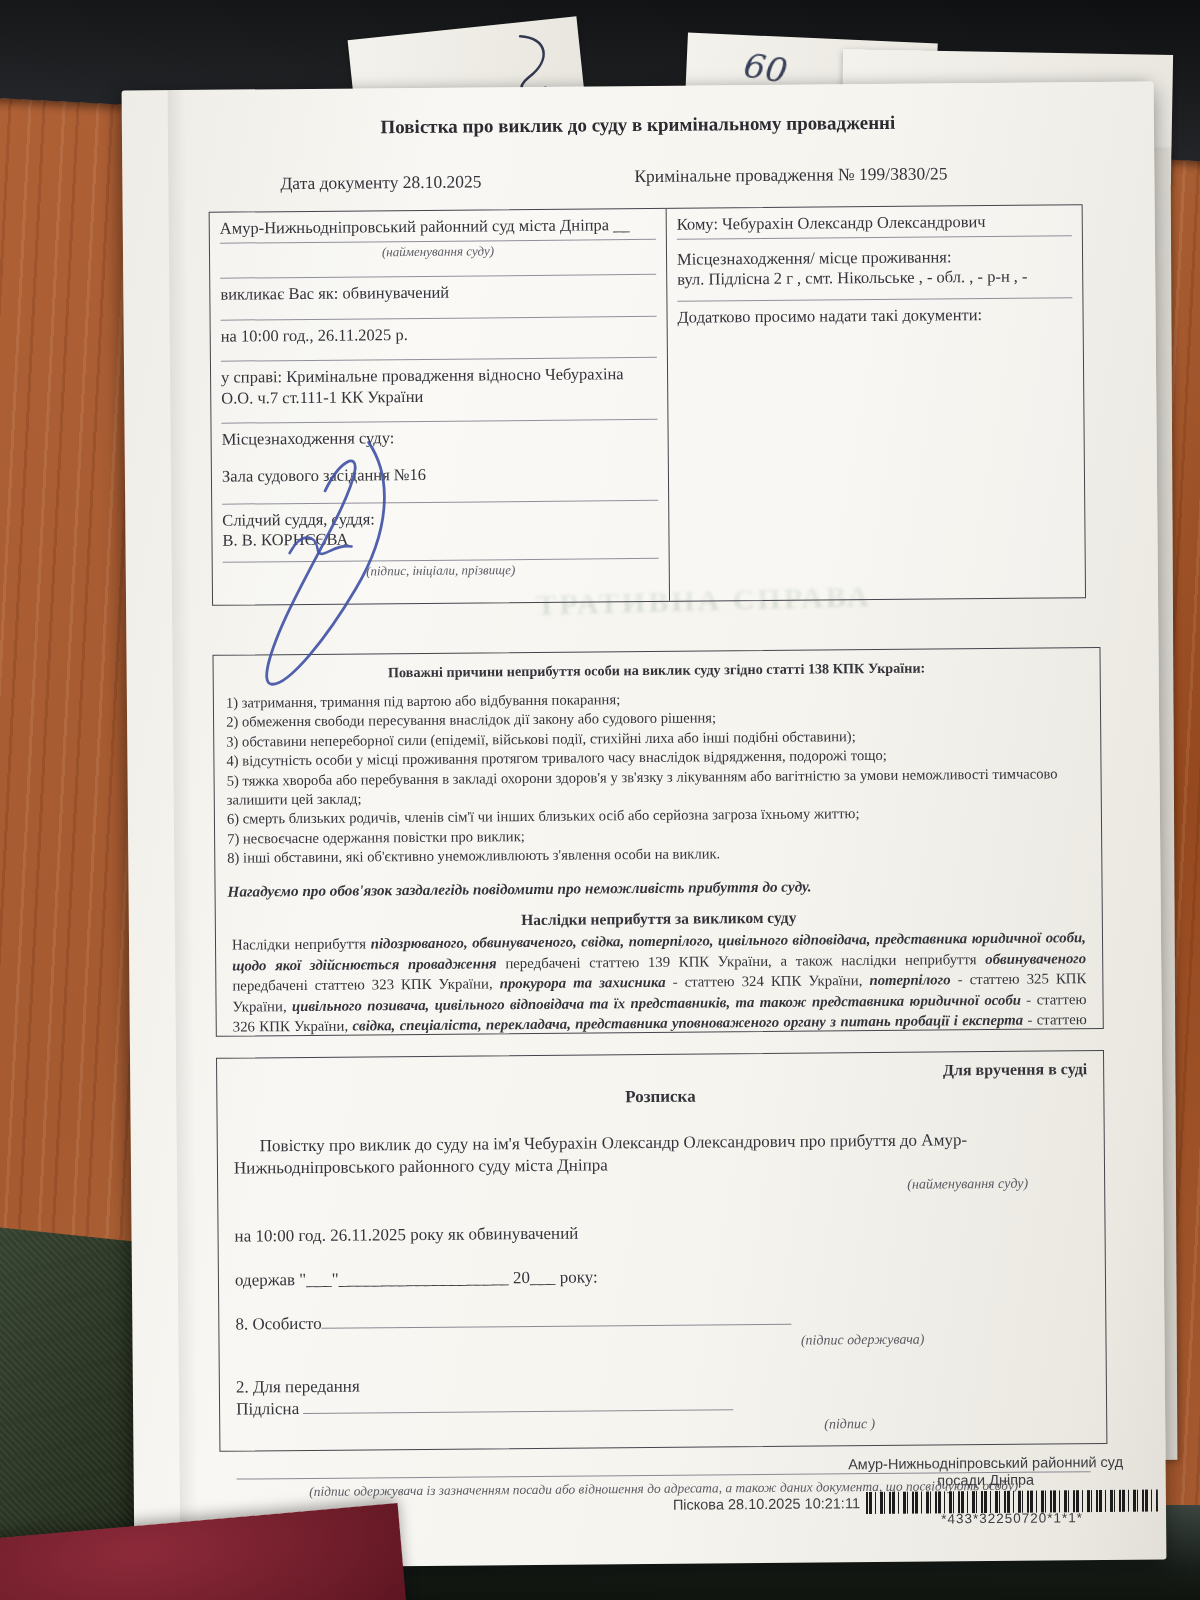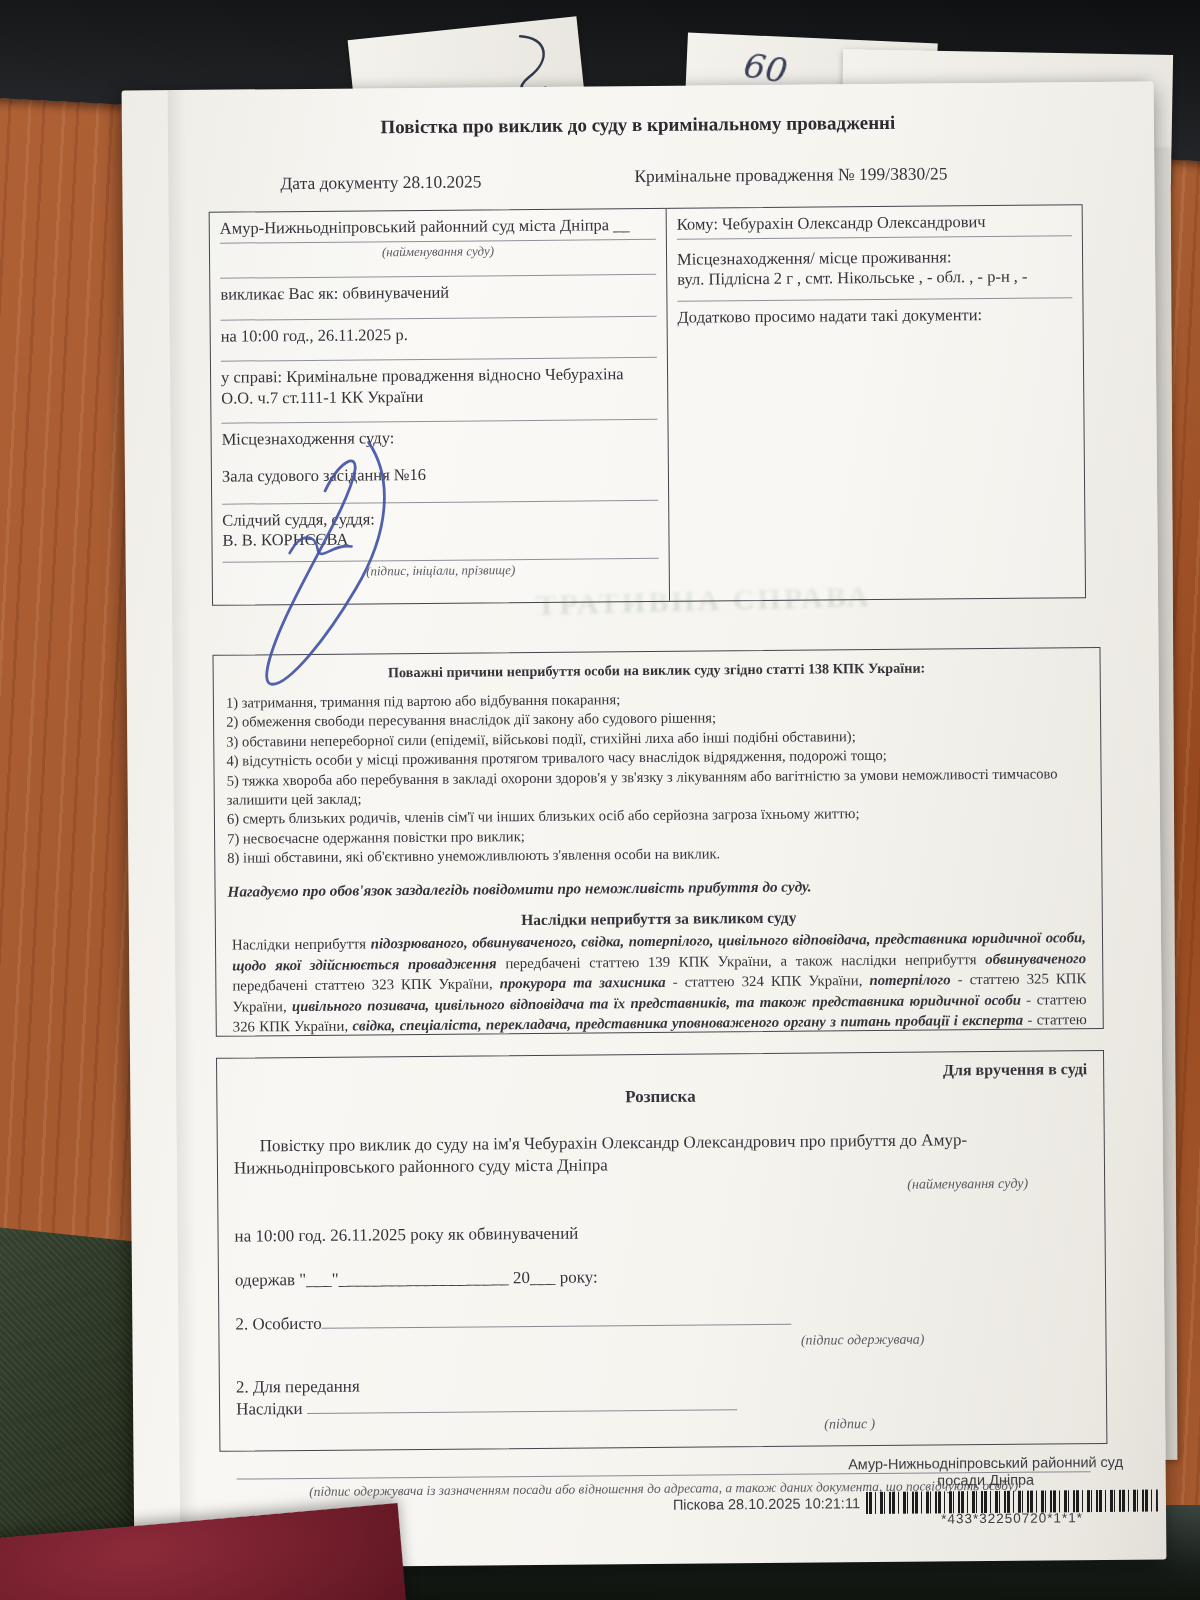--- a/index.html
+++ b/index.html
@@ -223,26 +223,26 @@
     <div class="abs" id="receipt-box">
       <div class="corner-note">Для вручення в суді</div>
       <div class="r-head">Розписка</div>
       <div class="r-body">
         <span>Повістку про виклик до суду на ім'я  Чебурахін Олександр Олександрович   про прибуття до </span><span>Амур-Нижньодніпровського районного суду міста Дніпра</span>
       </div>
       <div class="r-court-cap">(найменування суду)</div>
       <div class="r-dt">на 10:00  год.  26.11.2025  року як обвинувачений</div>
       <div class="r-rcv">одержав "___"____________________ 20___  року:</div>
       <div class="r-rcv">
-        <span>2. Особисто</span><span class="line-inline" style="width:470px;"></span>
+        <span>8. Особисто</span><span class="line-inline" style="width:470px;"></span>
       </div>
       <div class="r-cap" style="text-align:right;padding-right:165px;">(підпис одержувача)</div>
       <div class="r-rcv">2. Для передання</div>
       <div>
-        <span>Наслідки</span> <span class="line-inline" style="width:430px;"></span>
+        <span>Підлісна</span> <span class="line-inline" style="width:430px;"></span>
       </div>
       <div class="r-cap" style="text-align:right;padding-right:215px;">(підпис )</div>
       <div class="r-long-line"></div>
       <div class="r-bottom-cap">(підпис одержувача із зазначенням посади або відношення до адресата, а також даних документа, що посвідчують особу)</div>
     </div>
 
     <div class="abs" id="footer">
       <span class="f-court">
         <span>Амур-Нижньодніпровський районний суд</span><br>
         <span>посади Дніпра</span>

